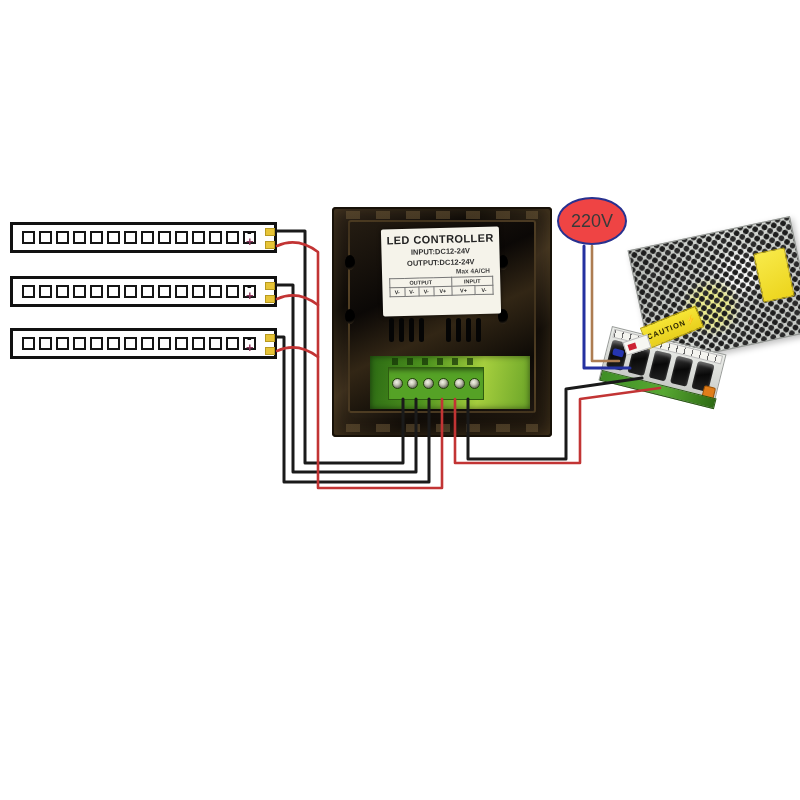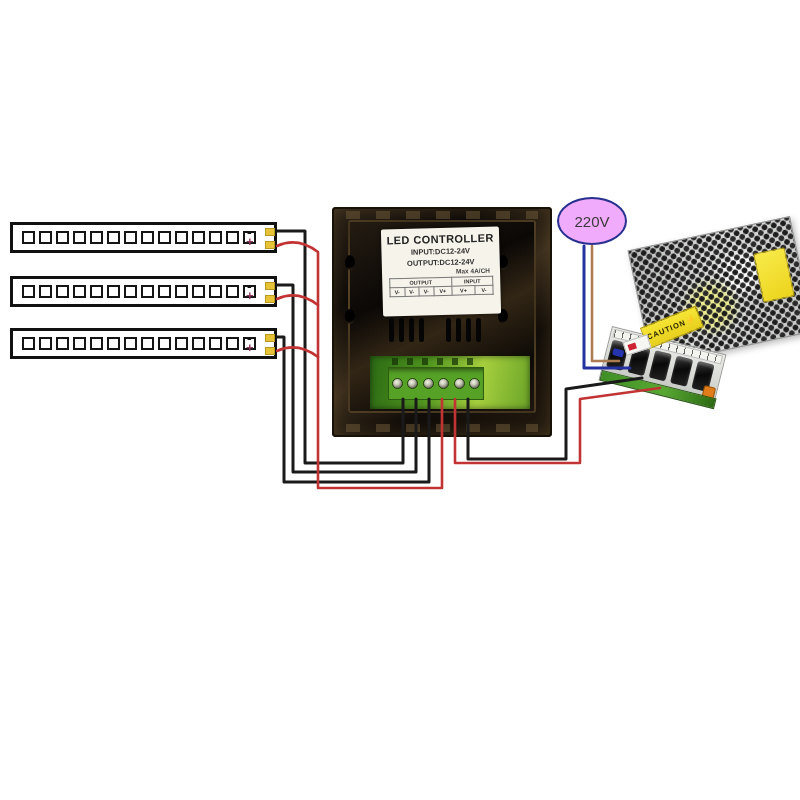--- a/index.html
+++ b/index.html
@@ -94,22 +94,22 @@
   .caution .bolt{font-size:8px;margin-left:1px;}
   .psu-tag{position:absolute;left:150px;top:22px;width:32px;height:50px;transform:rotate(-12deg);
       background:linear-gradient(160deg,#f8ea4a,#ecd41c);border:1px solid #c0aa10;box-sizing:border-box;
       border-radius:2px;}
   .mini-label{position:absolute;left:16px;top:110px;width:26px;height:14px;transform:rotate(-18deg);
       background:#f6f6f2;border:1px solid #bbb;box-sizing:border-box;}
   .mini-label:after{content:"";position:absolute;left:3px;top:3px;width:8px;height:6px;background:#c23;}
 
   
   .mains-oval{position:absolute;left:557px;top:197px;width:70px;height:48px;border-radius:50%;
-      border:2.5px solid #28318f;box-sizing:border-box;background:#f0abfc;display:flex;
-      align-items:center;justify-content:center;font-size:15px;color:#3a3a3a;}
+      border:2.5px solid #28318f;box-sizing:border-box;background:#ef4444;display:flex;
+      align-items:center;justify-content:center;font-size:18px;color:#3a3a3a;}
 
   
   #wires{position:absolute;left:0;top:0;z-index:6;pointer-events:none;}
   .strip,.controller,.psu,.mains-oval{z-index:3;}
 </style>
 </head>
 <body>
 
 <div id="canvas">
 

